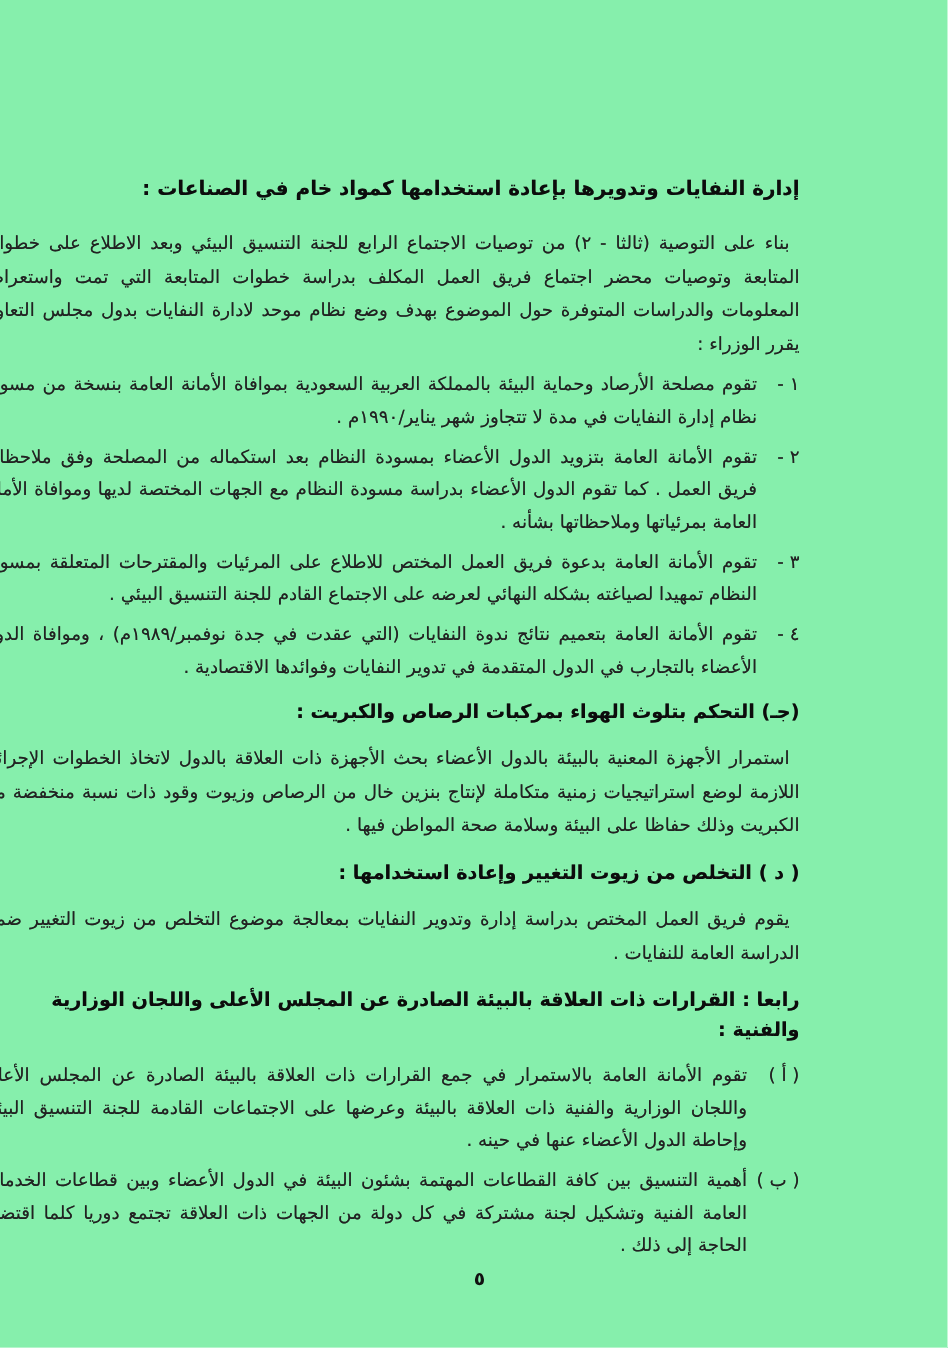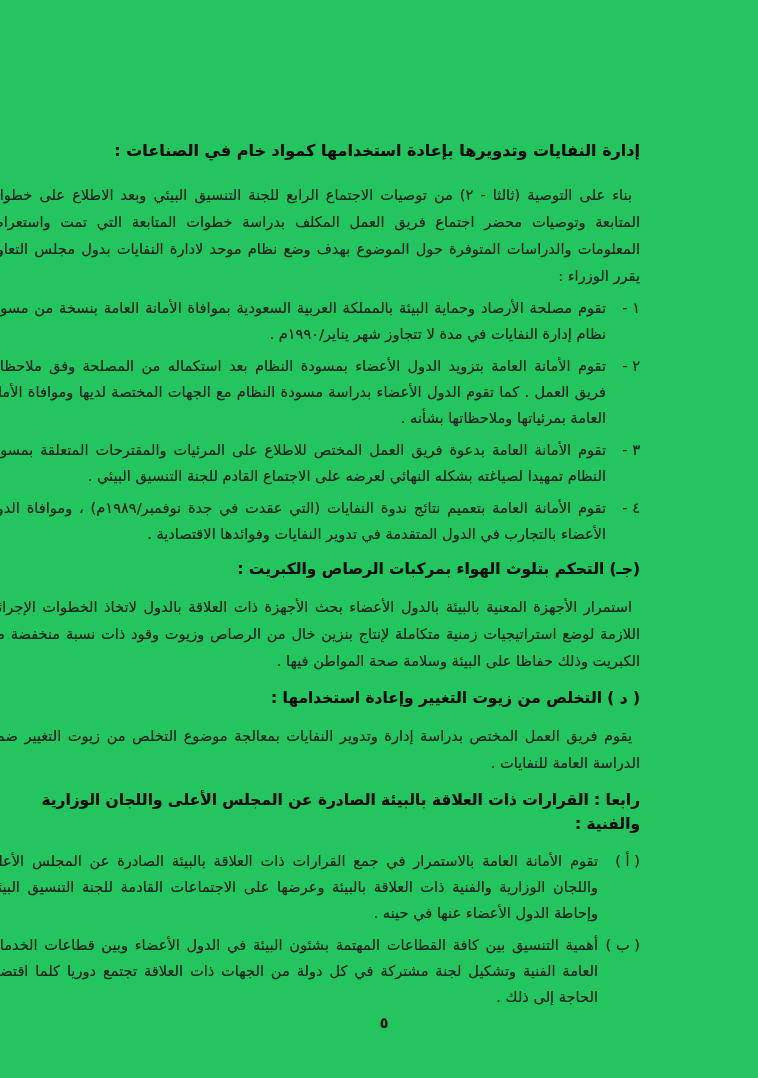--- a/index.html
+++ b/index.html
@@ -10,21 +10,21 @@
     width: 758px;
     height: 1078px;
     position: relative;
     overflow: hidden;
     background: #ffffff;
     font-family: "DejaVu Sans", sans-serif;
   }
   .sheet {
     position: absolute;
     inset: 0;
-    background: #22c55e;
+    background: #86efac;
     text-decoration: underline;
   }
   
   .content {
     position: absolute;
     top: 138px;
     left: -14px;
     width: 654px;
     direction: rtl;
     color: #222222;

